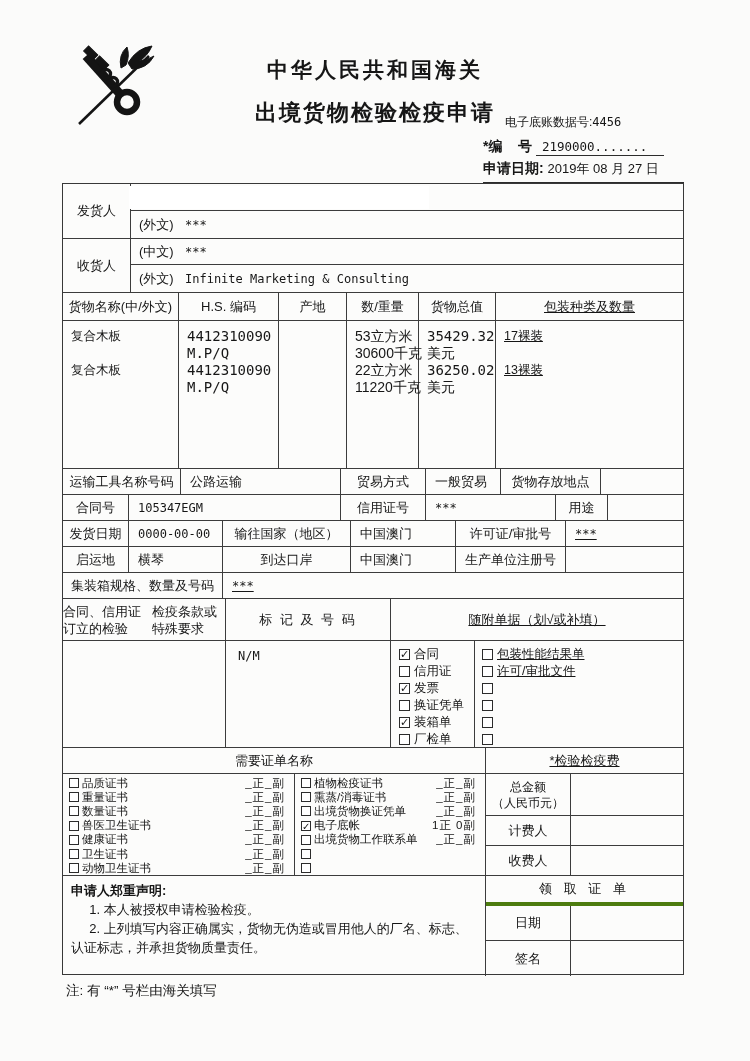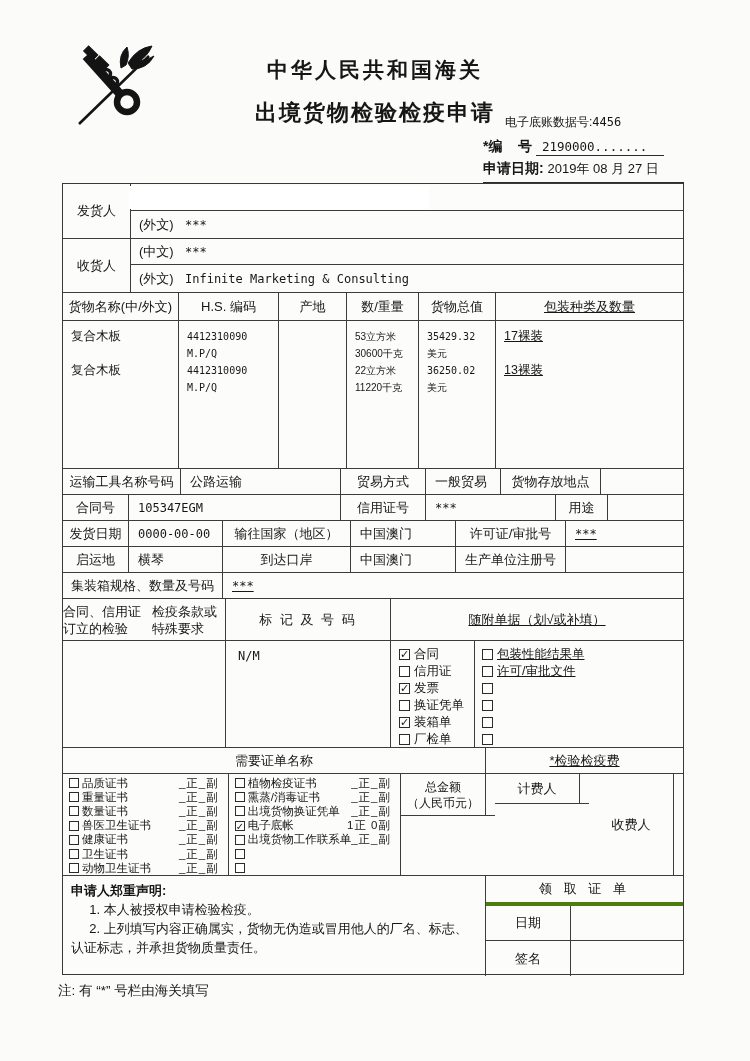--- a/index.html
+++ b/index.html
@@ -32,37 +32,37 @@
   .c.nr { border-right:none;text-decoration:underline; }
   .lbl { display:flex; align-items:center; justify-content:center; text-align:right; }
   .val { display:flex; align-items:center; padding-left:9px; }
   .sub { display:flex; }
   .subrow { display:flex; align-items:center; border-bottom:1px solid #3c3c3c; }
   .subrow.last { border-bottom:none; }
   .paren { padding-left:8px; width:54px; flex:none; }
   .redact { position:absolute; left:66px; top:2px; width:300px; height:23px; background:#ffffff; }
   .goods-line { height:17px; line-height:17px; white-space:nowrap; }
   .ghead { font-size:13px; }
-  .gcell { padding:7px 0 0 8px; font-size:10px; }
+  .gcell { padding:7px 0 0 8px; font-size:14px; }
   .secHead { display:flex; flex-direction:row; align-items:center; justify-content:space-between;
     font-size:13px; line-height:17px; }
   .cbrow { display:flex; align-items:center; height:17px; font-size:12.5px; white-space:nowrap; }
   .cb { display:inline-block; flex:none; width:11px; height:11px; border:1.2px solid #2b2b2b;
     margin-right:4px; font-size:11px; line-height:9px; text-align:center; background:#fff; }
   .certrow { display:flex; align-items:center; height:14.2px; font-size:11.5px; white-space:nowrap; }
   .certrow .cb { width:10px; height:10px; margin-right:3px; font-size:10px; }
   .certlbl { flex:1; }
   .certsfx { padding-right:9px; letter-spacing:1px; }
   .feelbl { display:flex; flex-direction:column; align-items:center; justify-content:center;
     font-size:13px; line-height:16px; }
   .decl { padding:5px 10px 0 8px; font-size:13px; line-height:19px; }
   .decl p { text-indent:1.4em; }
   .signline { display:flex; justify-content:flex-end; margin-top:8px; padding-right:40px; }
   .signbar { display:inline-block; width:120px; border-bottom:1.2px solid #2b2b2b; }
-  .note { position:absolute; left:58px; top:982px; font-size:13.5px; }
+  .note { position:absolute; left:66px; top:982px; font-size:13.5px; }
 </style>
 </head>
 <body>
 
 <div class="page">
 
   <svg class="emblem" viewBox="0 0 90 90">
     <g fill="#141414" stroke="#141414">
       <line x1="79" y1="15" x2="9" y2="83" stroke-width="2.6"></line>
       <circle cx="57" cy="61" r="10" fill="none" stroke-width="6.5"></circle>
@@ -345,21 +345,21 @@
             <span class="cb"></span>
             <span class="certlbl"></span>
             <span class="certsfx"></span>
           </div>
         <div class="certrow">
             <span class="cb"></span>
             <span class="certlbl"></span>
             <span class="certsfx"></span>
           </div>
       </div>
-      <div class="nr" style="flex:1; display:flex; flex-direction:row">
+      <div class="nr" style="flex:1; display:flex; flex-direction:column">
         <div style="display:flex; height:42px; border-bottom:1px solid #3c3c3c">
           <div class="c feelbl" style="width:85px; font-size:12px">
             <span>总金额</span>
             <span>（人民币元）</span>
           </div>
           <div class="val nr" style="flex:1"></div>
         </div>
         <div style="display:flex; height:30px; border-bottom:1px solid #3c3c3c">
           <div class="c lbl" style="width:85px">计费人</div>
           <div class="val nr" style="flex:1"></div>

